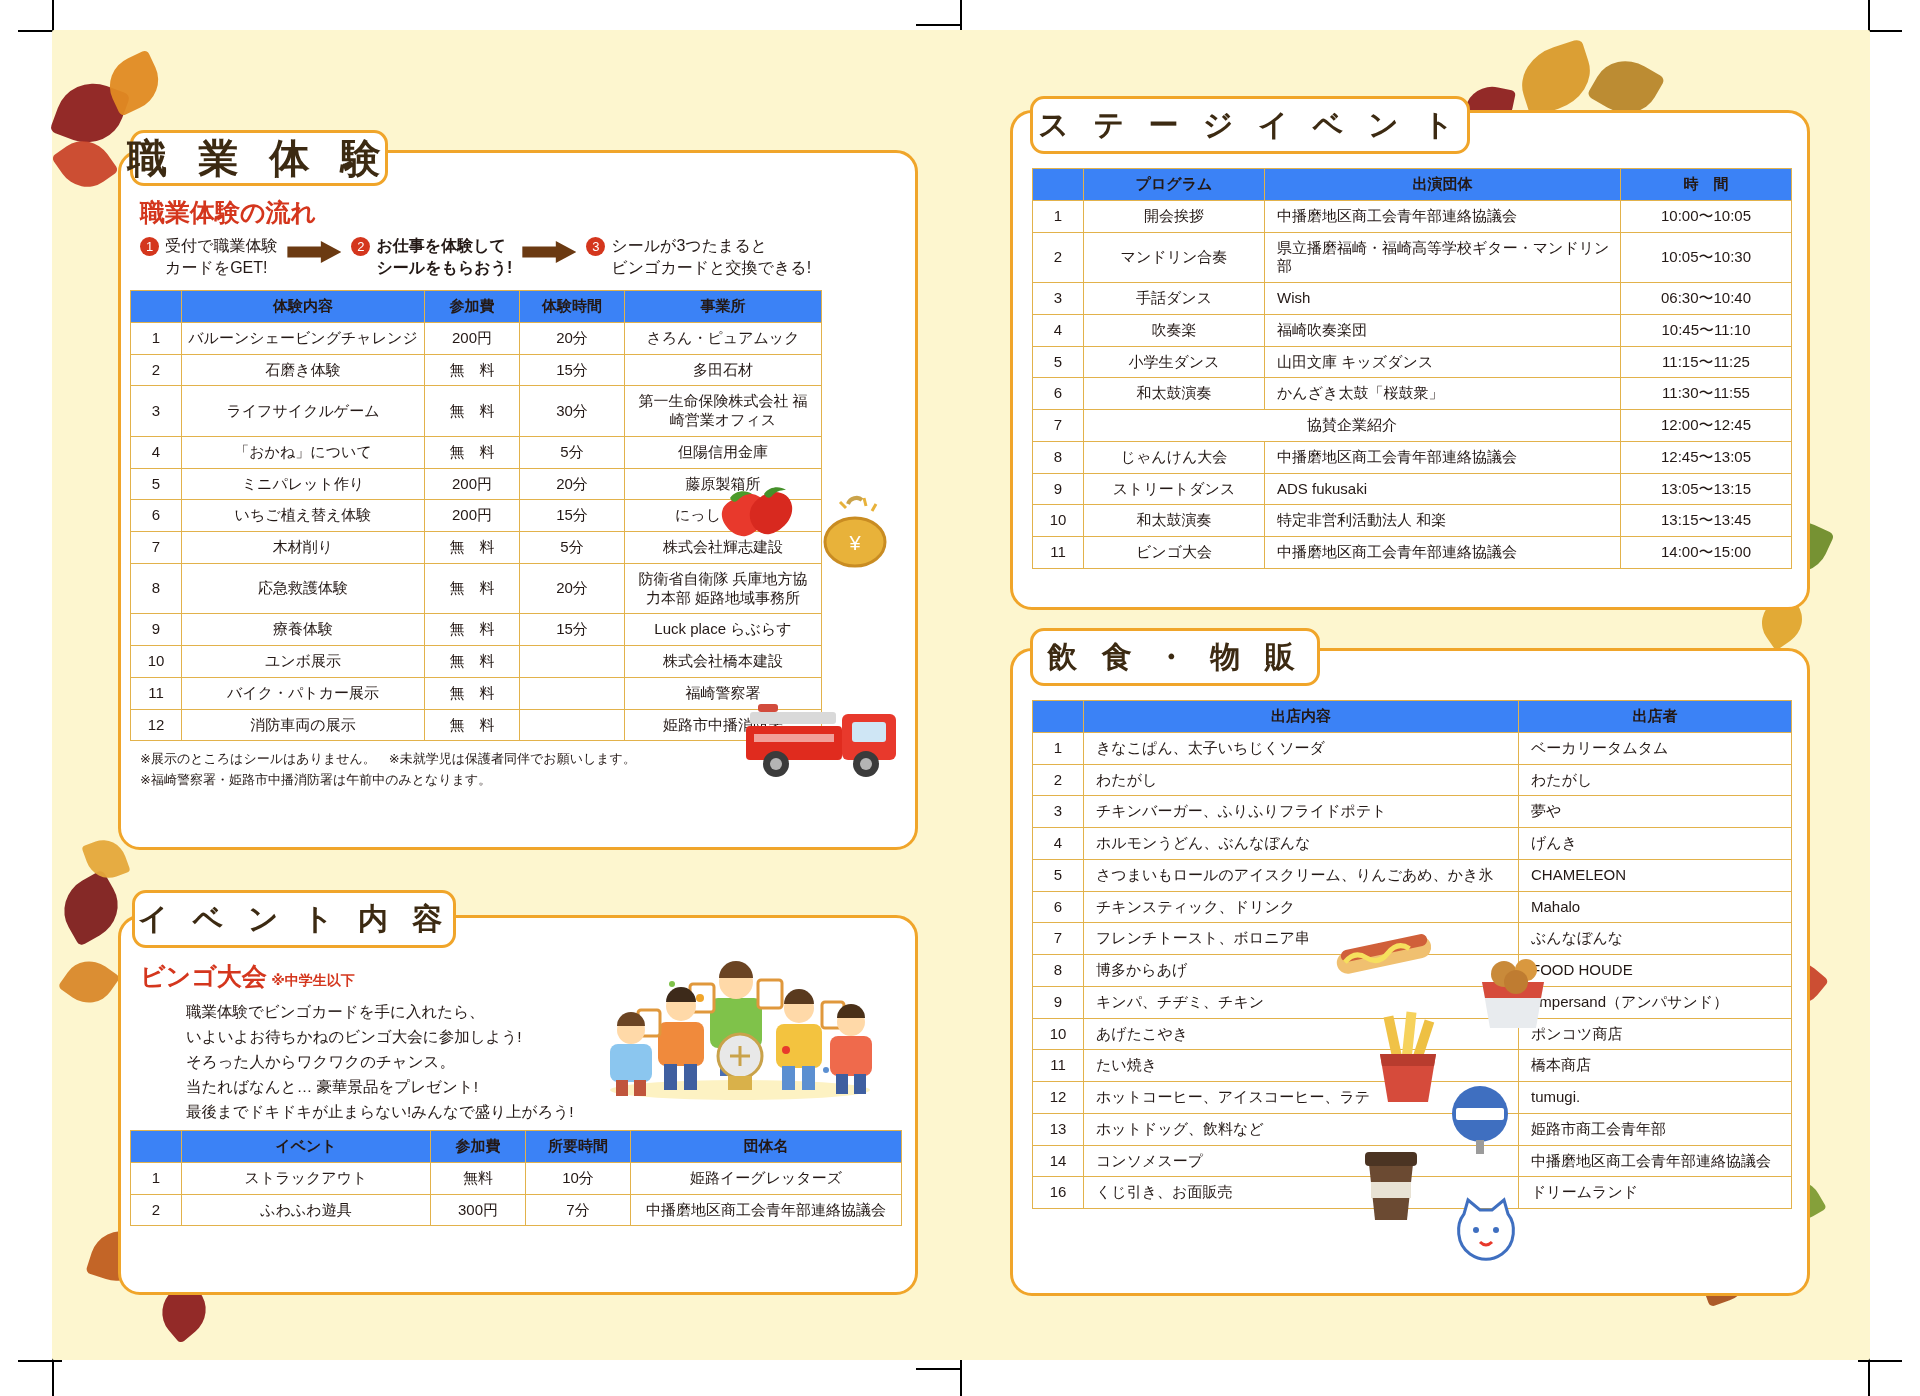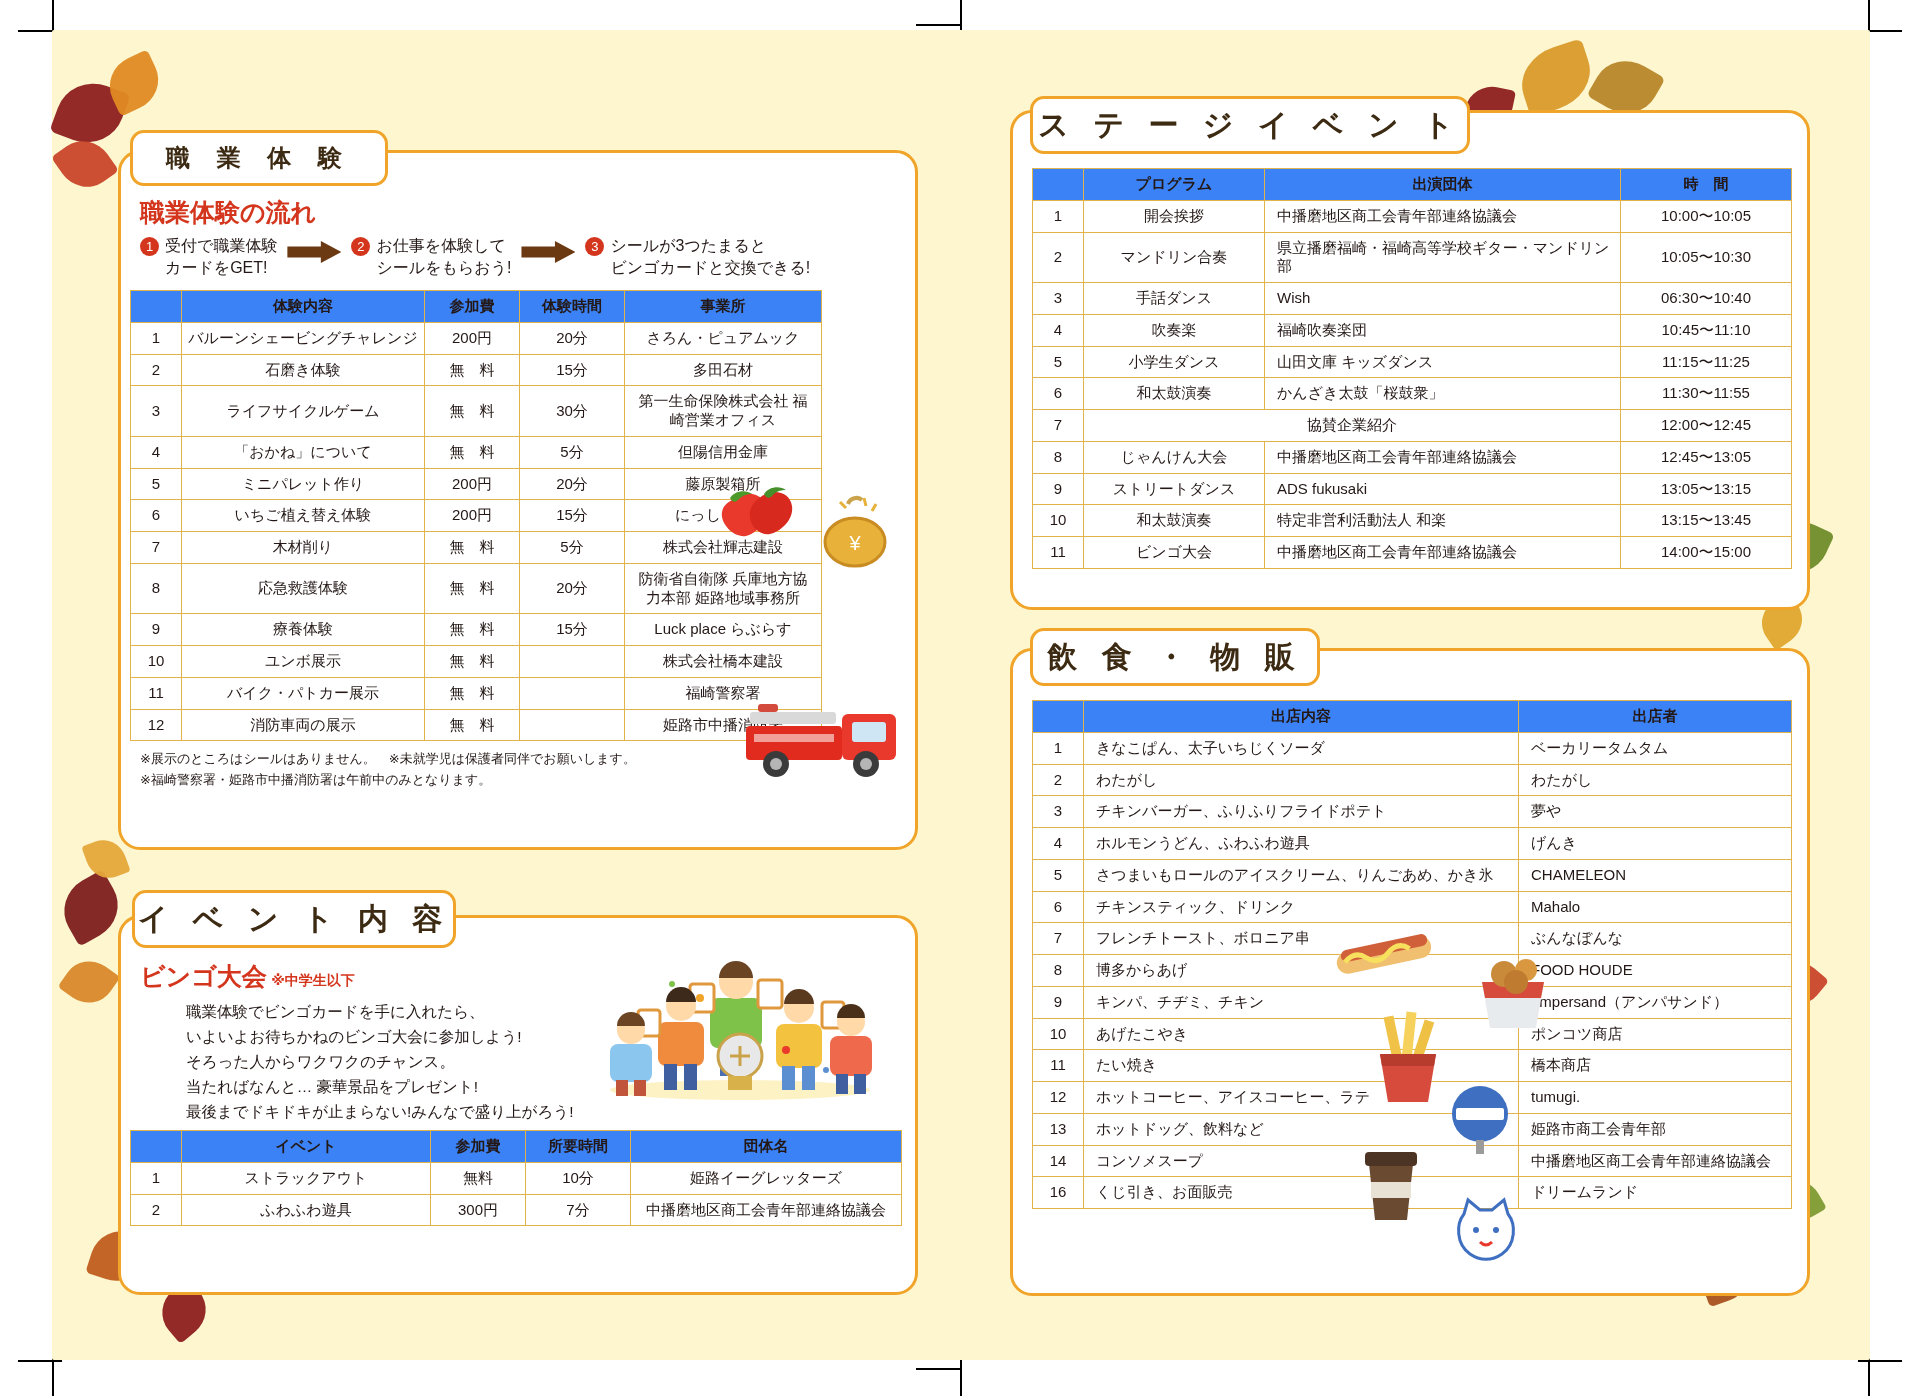--- a/index.html
+++ b/index.html
@@ -39,21 +39,21 @@
     position:absolute;
     background:#ffffff;
     border:3px solid #f0a52a;
     border-radius:14px;
     display:flex;align-items:center;justify-content:center;
     box-sizing:border-box;
     z-index:4;
   }
   .ribbon .rtxt{
     font-weight:bold;color:#3c2a12;letter-spacing:10px;
-    font-size:24px;white-space:nowrap;
+    font-size:40px;white-space:nowrap;
   }
   .ribbon.big .rtxt{font-size:30px;letter-spacing:8px;}
 
   
   table{border-collapse:collapse;width:100%;font-size:15px;color:#231815;}
   table th,table td{
     border:1px solid #e2b24b;
     padding:6px 6px;
     text-align:center;
     background:#fff;
@@ -136,21 +136,21 @@
 
     <div class="flowrow">
       <div class="flowitem">
         <span class="circ">1</span>
         <span style="white-space:pre-line;">受付で職業体験
 カードをGET!</span>
       </div>
       <div class="arrow"></div>
       <div class="flowitem">
         <span class="circ">2</span>
-        <span style="white-space:pre-line;">お仕事を体験して
+        <span style="white-space:pre-line;font-weight:bold;">お仕事を体験して
 シールをもらおう!</span>
       </div>
       <div class="arrow"></div>
       <div class="flowitem">
         <span class="circ">3</span>
         <span style="white-space:pre-line;">シールが3つたまると
 ビンゴカードと交換できる!</span>
       </div>
     </div>
 
@@ -497,21 +497,21 @@
             <td class="left">わたがし</td>
             <td class="left">わたがし</td>
           </tr>
           <tr>
             <td>3</td>
             <td class="left">チキンバーガー、ふりふりフライドポテト</td>
             <td class="left">夢や</td>
           </tr>
           <tr>
             <td>4</td>
-            <td class="left">ホルモンうどん、ふわふわ遊具</td>
+            <td class="left">ホルモンうどん、ぶんなぼんな</td>
             <td class="left">げんき</td>
           </tr>
           <tr>
             <td>5</td>
             <td class="left">さつまいもロールのアイスクリーム、りんごあめ、かき氷</td>
             <td class="left">CHAMELEON</td>
           </tr>
           <tr>
             <td>6</td>
             <td class="left">チキンスティック、ドリンク</td>

